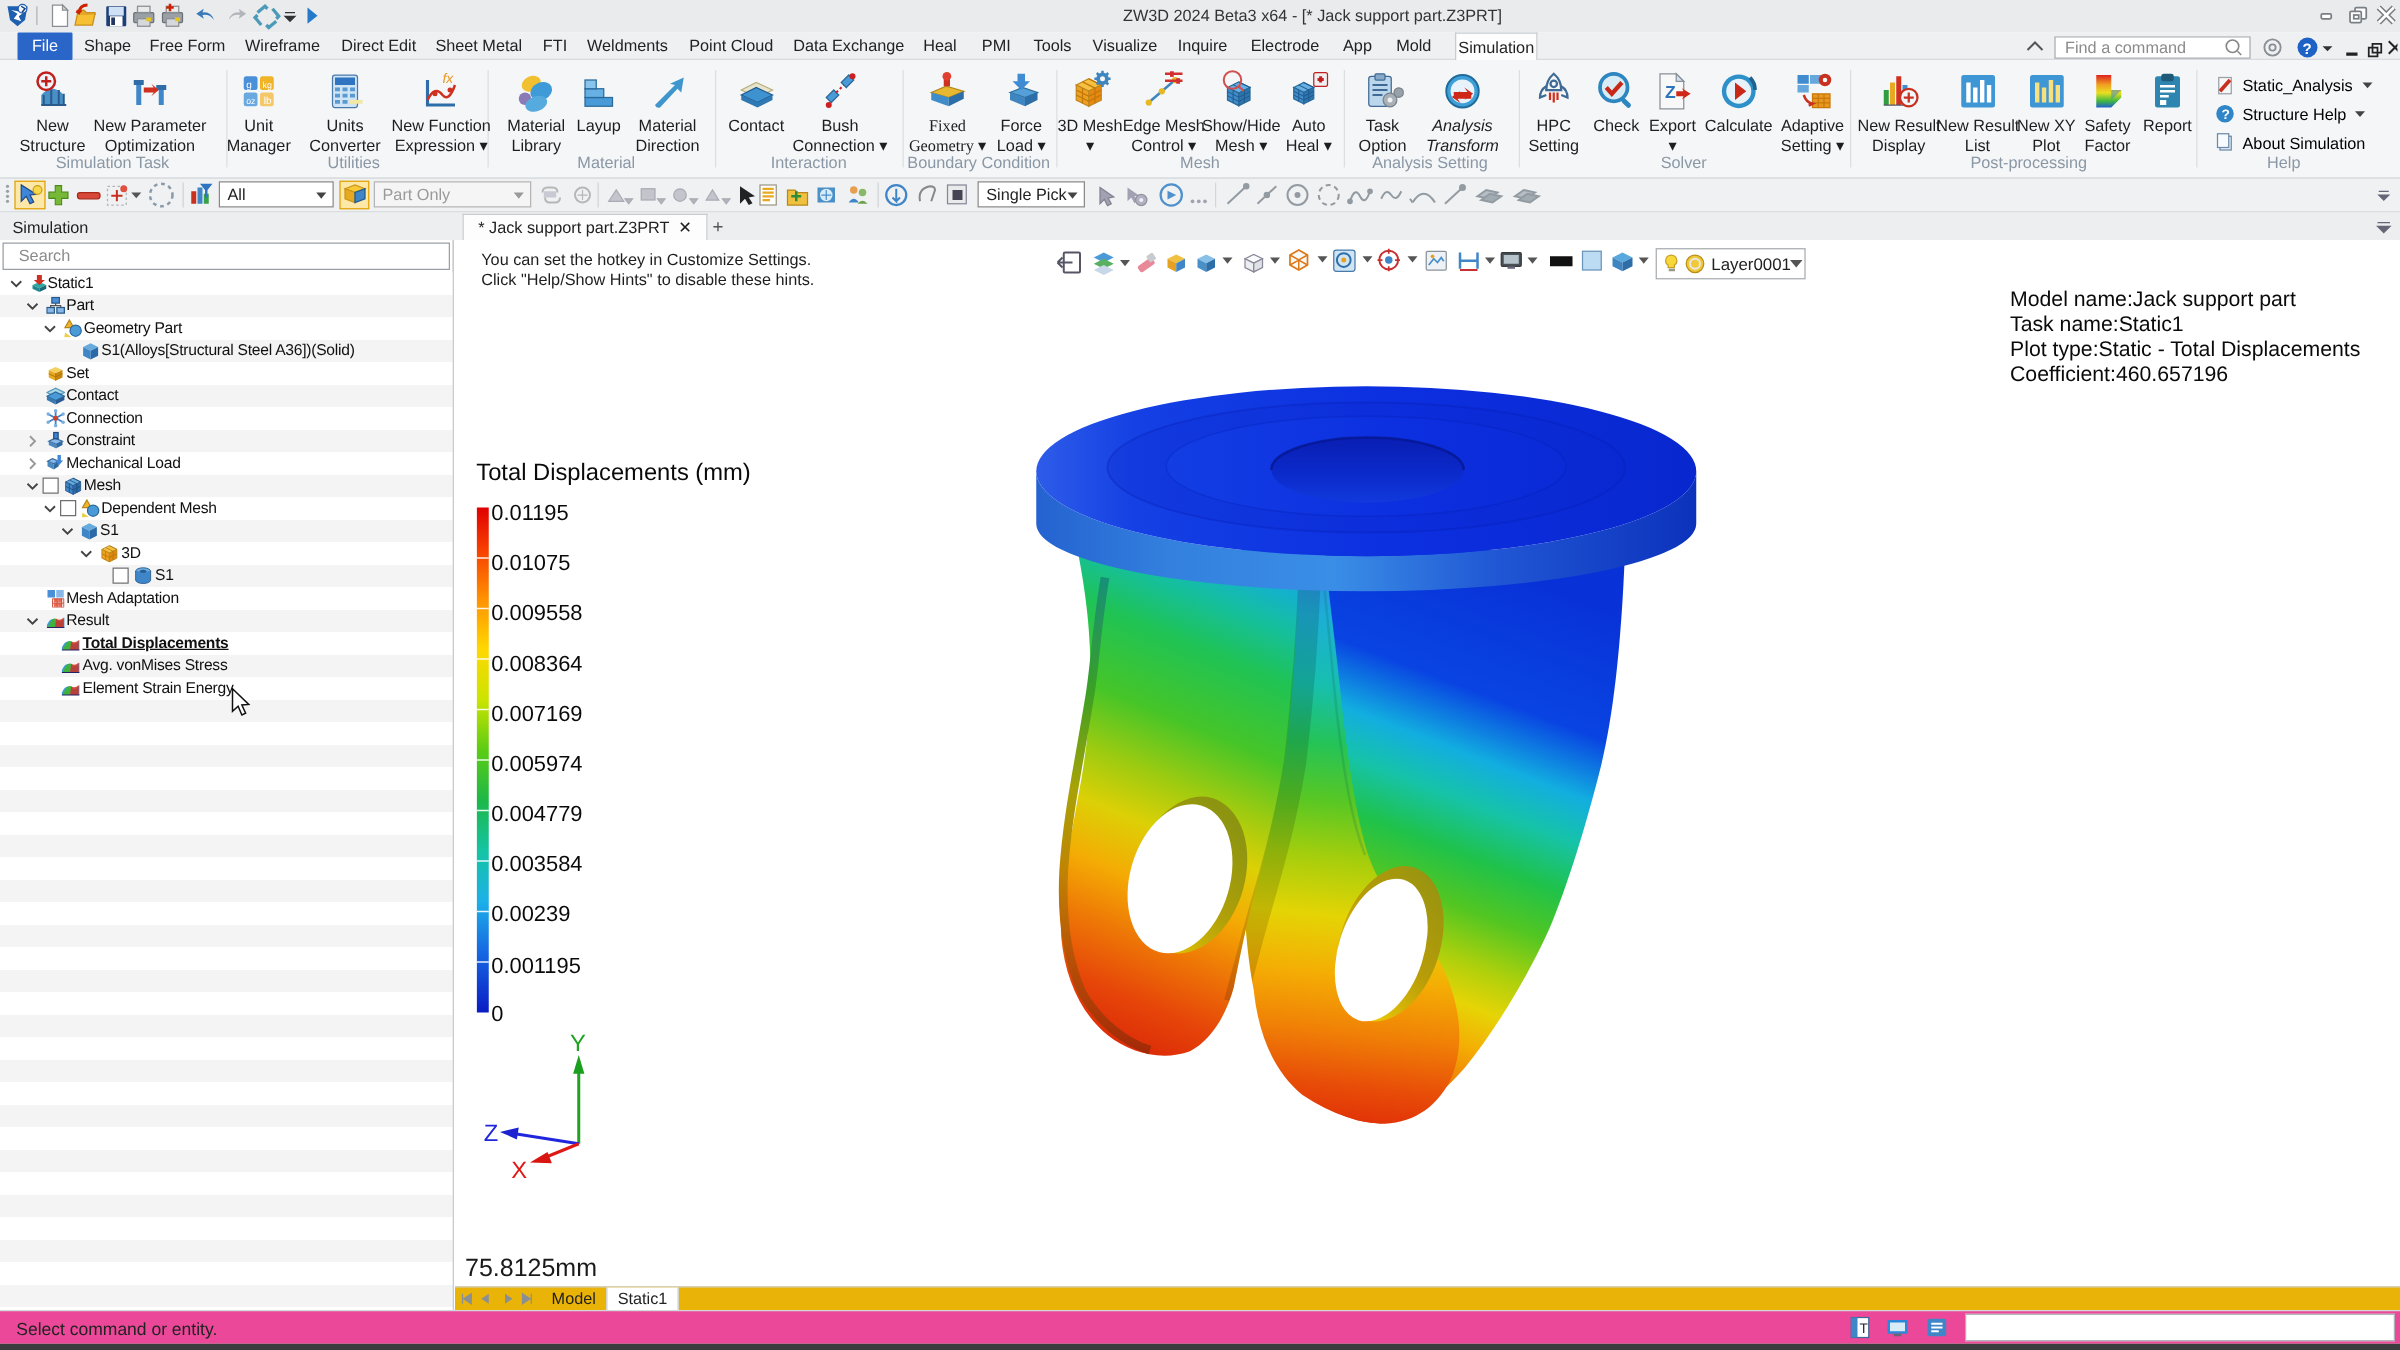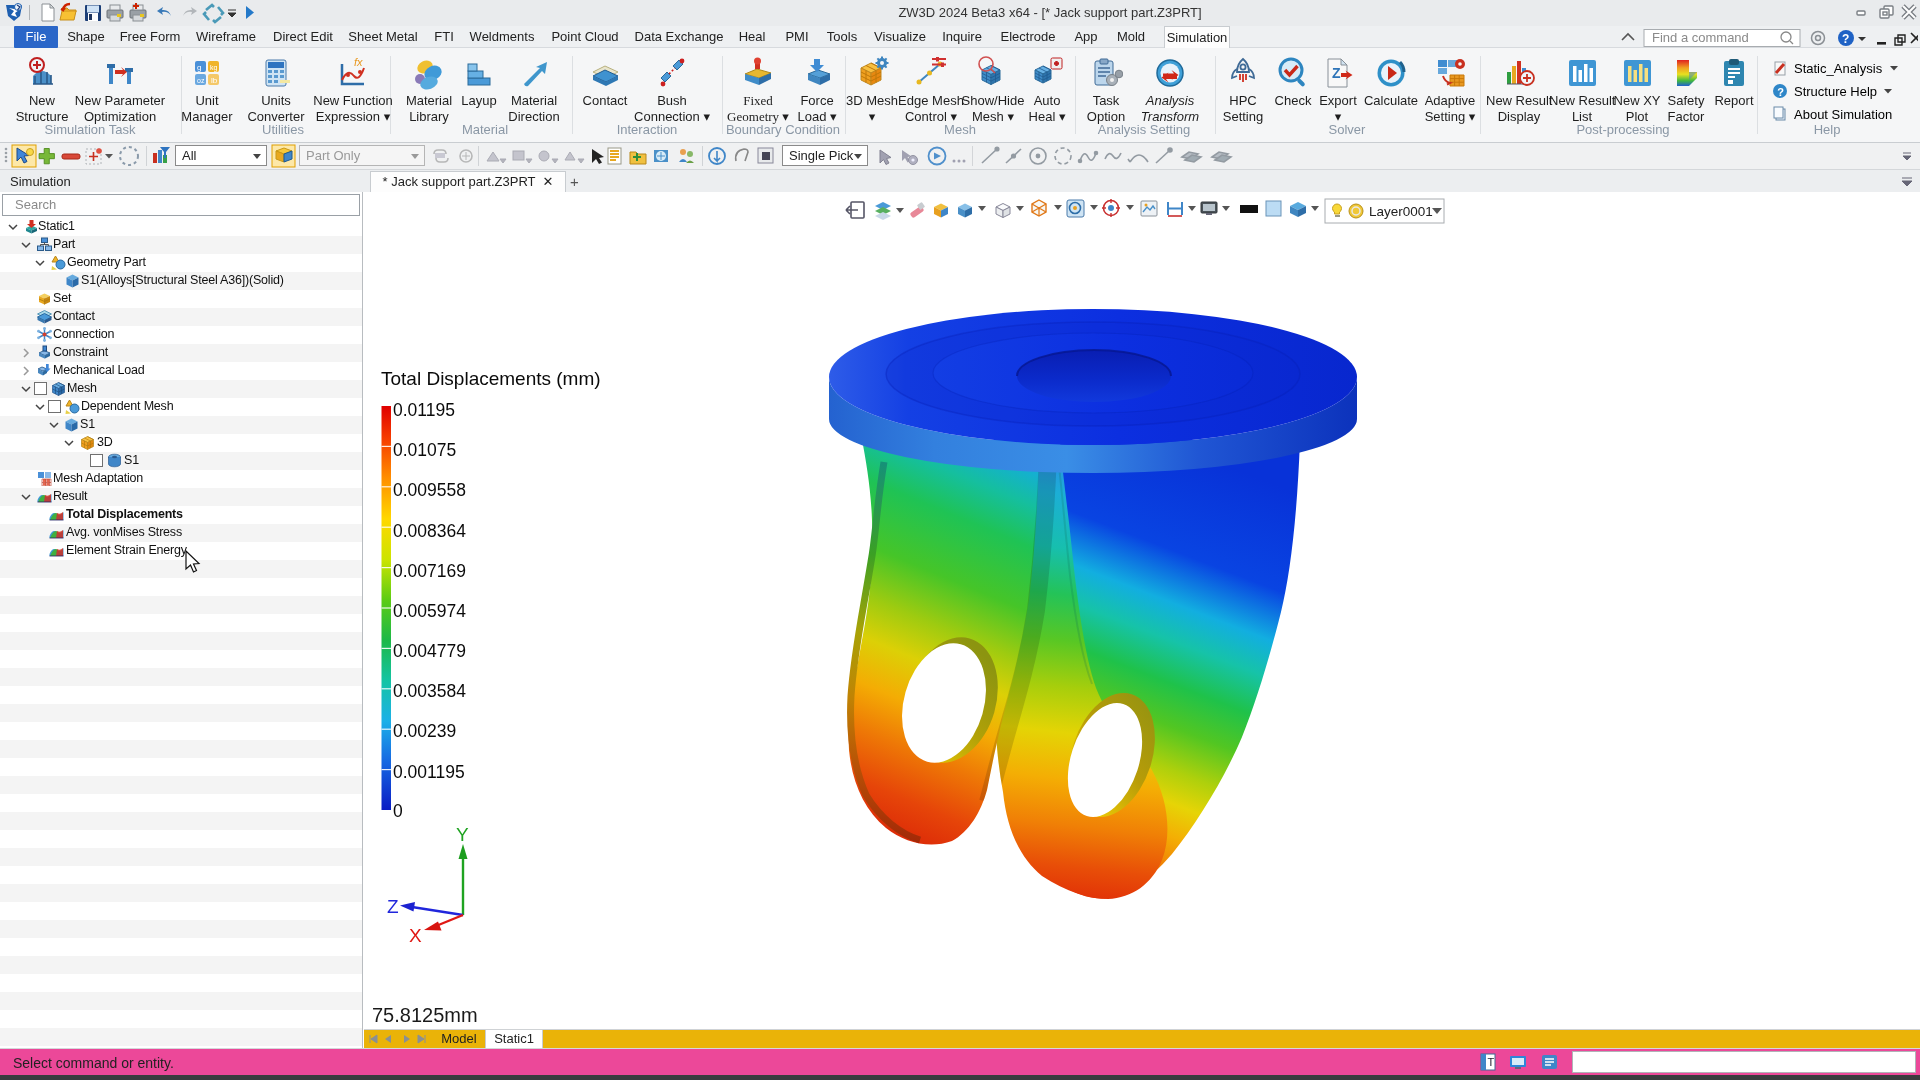--- a/index.html
+++ b/index.html
@@ -781,21 +781,21 @@
       </svg>
       <div class="txt" style="left:53px;">Result</div>
     </div>
 <div class="trow" style="top:314px;">
       <svg class="ticon" style="left:49px;" width="15" height="15">
         <path d="M0.5 11 q3 -7 7 -4 q4 3 7 -2 l0 8 l-14 0 z" fill="#3f9ad8"></path>
         <path d="M3 9 q3 -5 6 -2 l-2 6 l-6 0 z" fill="#40b040"></path>
         <path d="M8 6 q3 2 6 -1 l0 8 l-7 0 z" fill="#d03020" opacity="0.85"></path>
         <path d="M0.5 13 h14" stroke="#226" stroke-width="0.8"></path>
       </svg>
-      <div class="txt" style="left:66px;font-weight:bold;">Total Displacements</div>
+      <div class="txt" style="left:66px;font-weight:bold;text-decoration:underline;">Total Displacements</div>
     </div>
 <div class="trow" style="top:332px;">
       <svg class="ticon" style="left:49px;" width="15" height="15">
         <path d="M0.5 11 q3 -7 7 -4 q4 3 7 -2 l0 8 l-14 0 z" fill="#3f9ad8"></path>
         <path d="M3 9 q3 -5 6 -2 l-2 6 l-6 0 z" fill="#40b040"></path>
         <path d="M8 6 q3 2 6 -1 l0 8 l-7 0 z" fill="#d03020" opacity="0.85"></path>
         <path d="M0.5 13 h14" stroke="#226" stroke-width="0.8"></path>
       </svg>
       <div class="txt" style="left:66px;">Avg. vonMises Stress</div>
     </div>
@@ -806,20 +806,22 @@
         <path d="M8 6 q3 2 6 -1 l0 8 l-7 0 z" fill="#d03020" opacity="0.85"></path>
         <path d="M0.5 13 h14" stroke="#226" stroke-width="0.8"></path>
       </svg>
       <div class="txt" style="left:66px;">Element Strain Energy</div>
     </div>
 <svg style="position:absolute;left:183px;top:358px;" width="20" height="26">
       <path d="M3 1 L3 19 L7.5 15 L10.5 22 L13.5 20.5 L10.5 14 L16 13.5 Z" fill="#fff" stroke="#111" stroke-width="1.2"></path>
     </svg>
 </div>
 <div class="abs" id="viewport">
+  <div class="abs" id="hint">You can set the hotkey in Customize Settings.<br>Click "Help/Show Hints" to disable these hints.</div>
+  <div class="abs" id="infotext">Model name:Jack support part<br>Task name:Static1<br>Plot type:Static - Total Displacements<br>Coefficient:460.657196</div>
   <div class="abs" id="legendtitle">Total Displacements (mm)</div>
   <div class="abs" id="mmlabel">75.8125mm</div>
 <svg class="abs" style="left:0;top:0;" width="1556" height="837" viewBox="364 192 1556 837">
 <defs>
 <linearGradient id="gbody" gradientUnits="userSpaceOnUse" x1="1290" y1="490" x2="1130" y2="907">
  <stop offset="0" stop-color="#0832d8"></stop>
           <stop offset="0.22" stop-color="#0944e2"></stop>
  <stop offset="0.33" stop-color="#12aee0"></stop>
           <stop offset="0.41" stop-color="#16c3a8"></stop>
  <stop offset="0.50" stop-color="#1fc24a"></stop>

